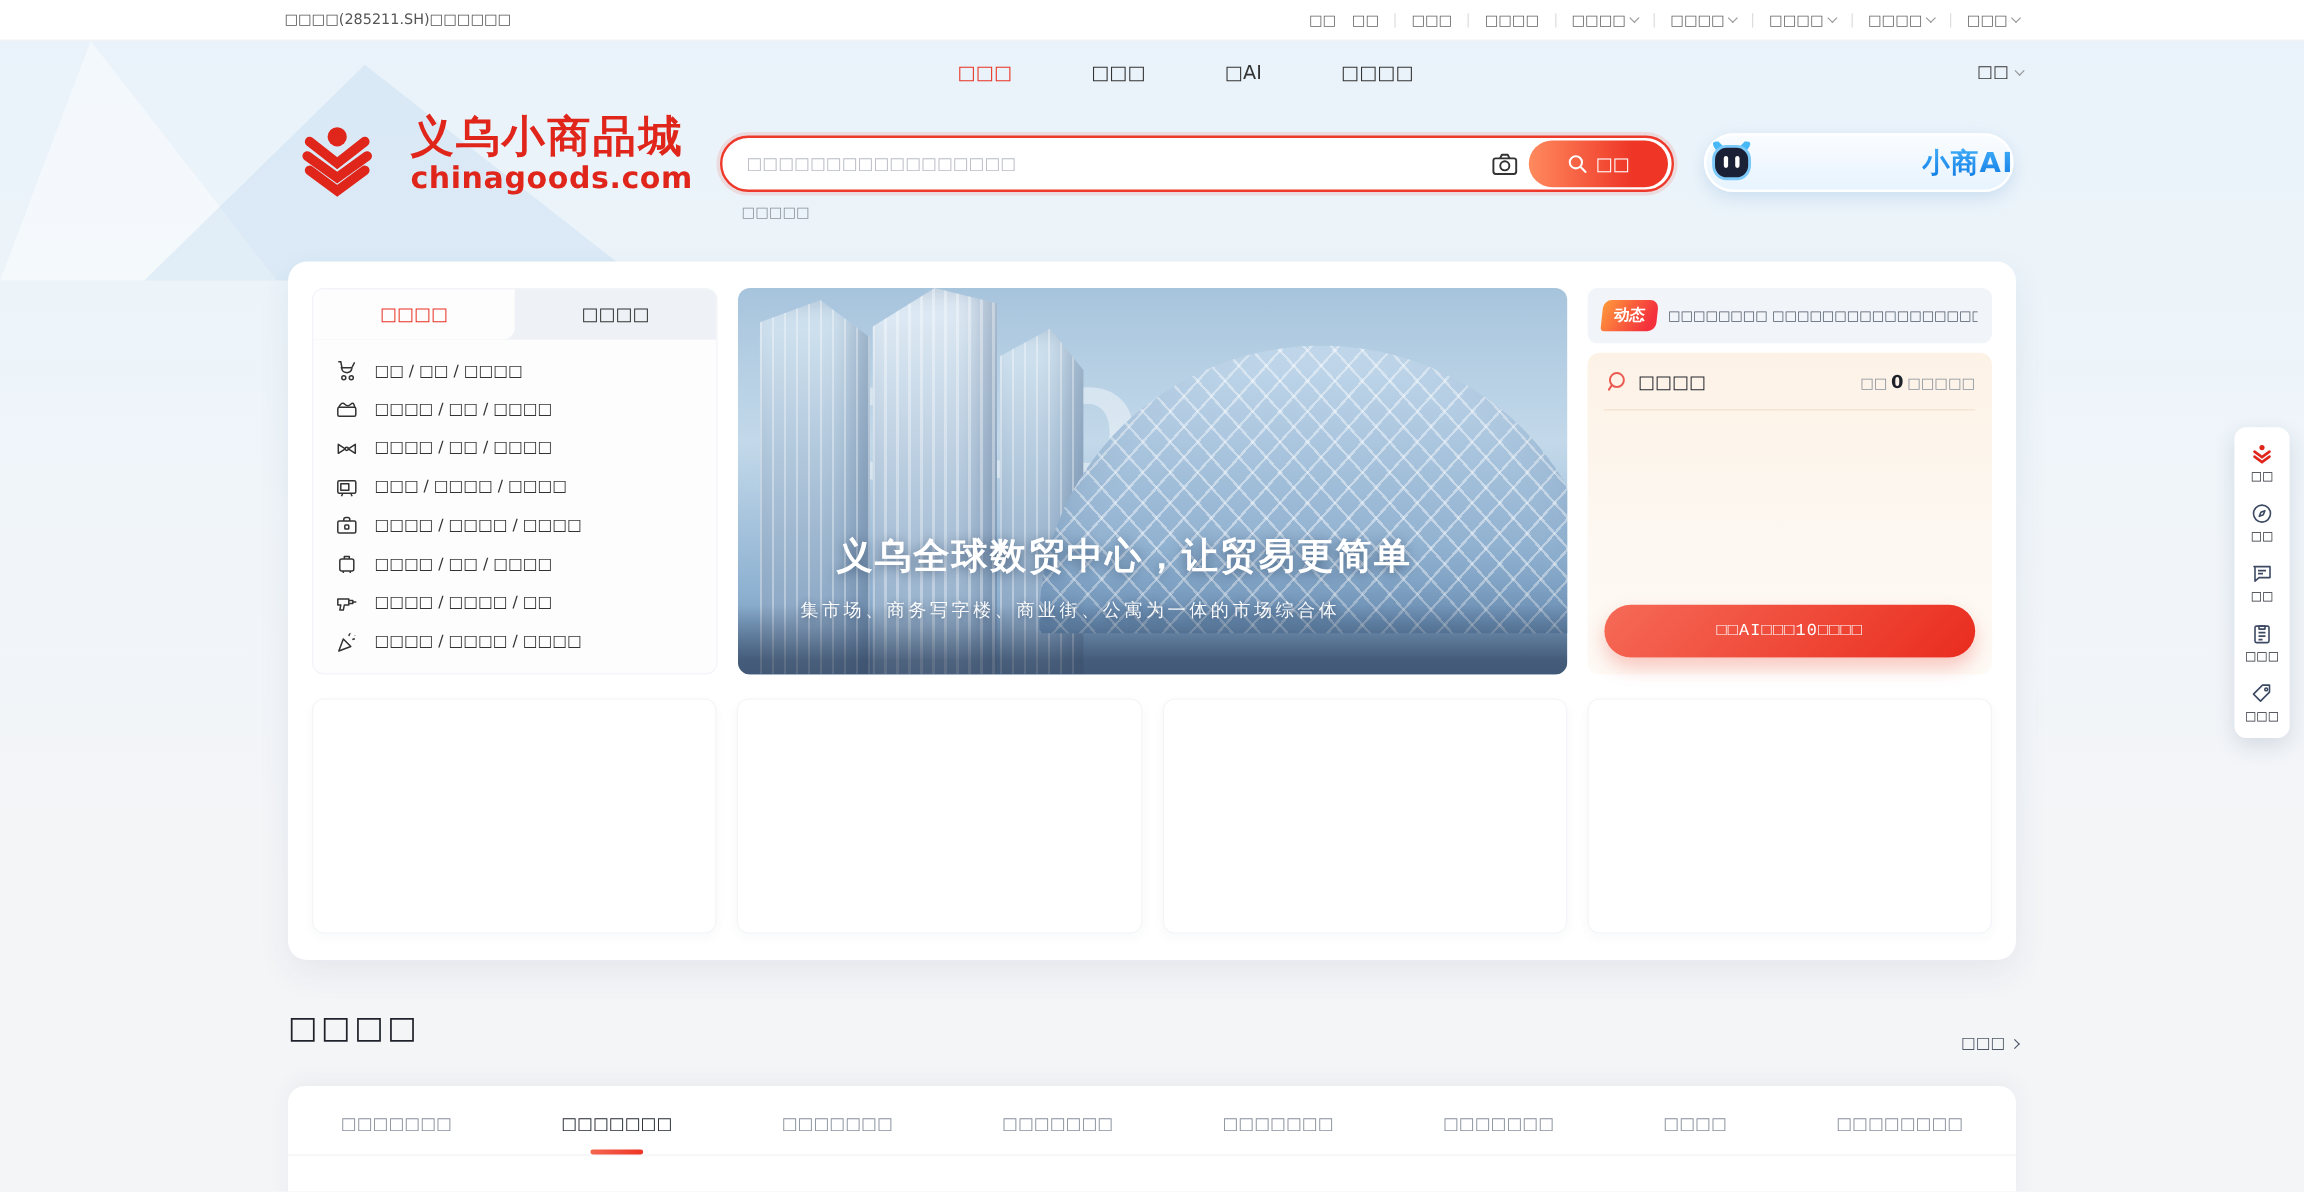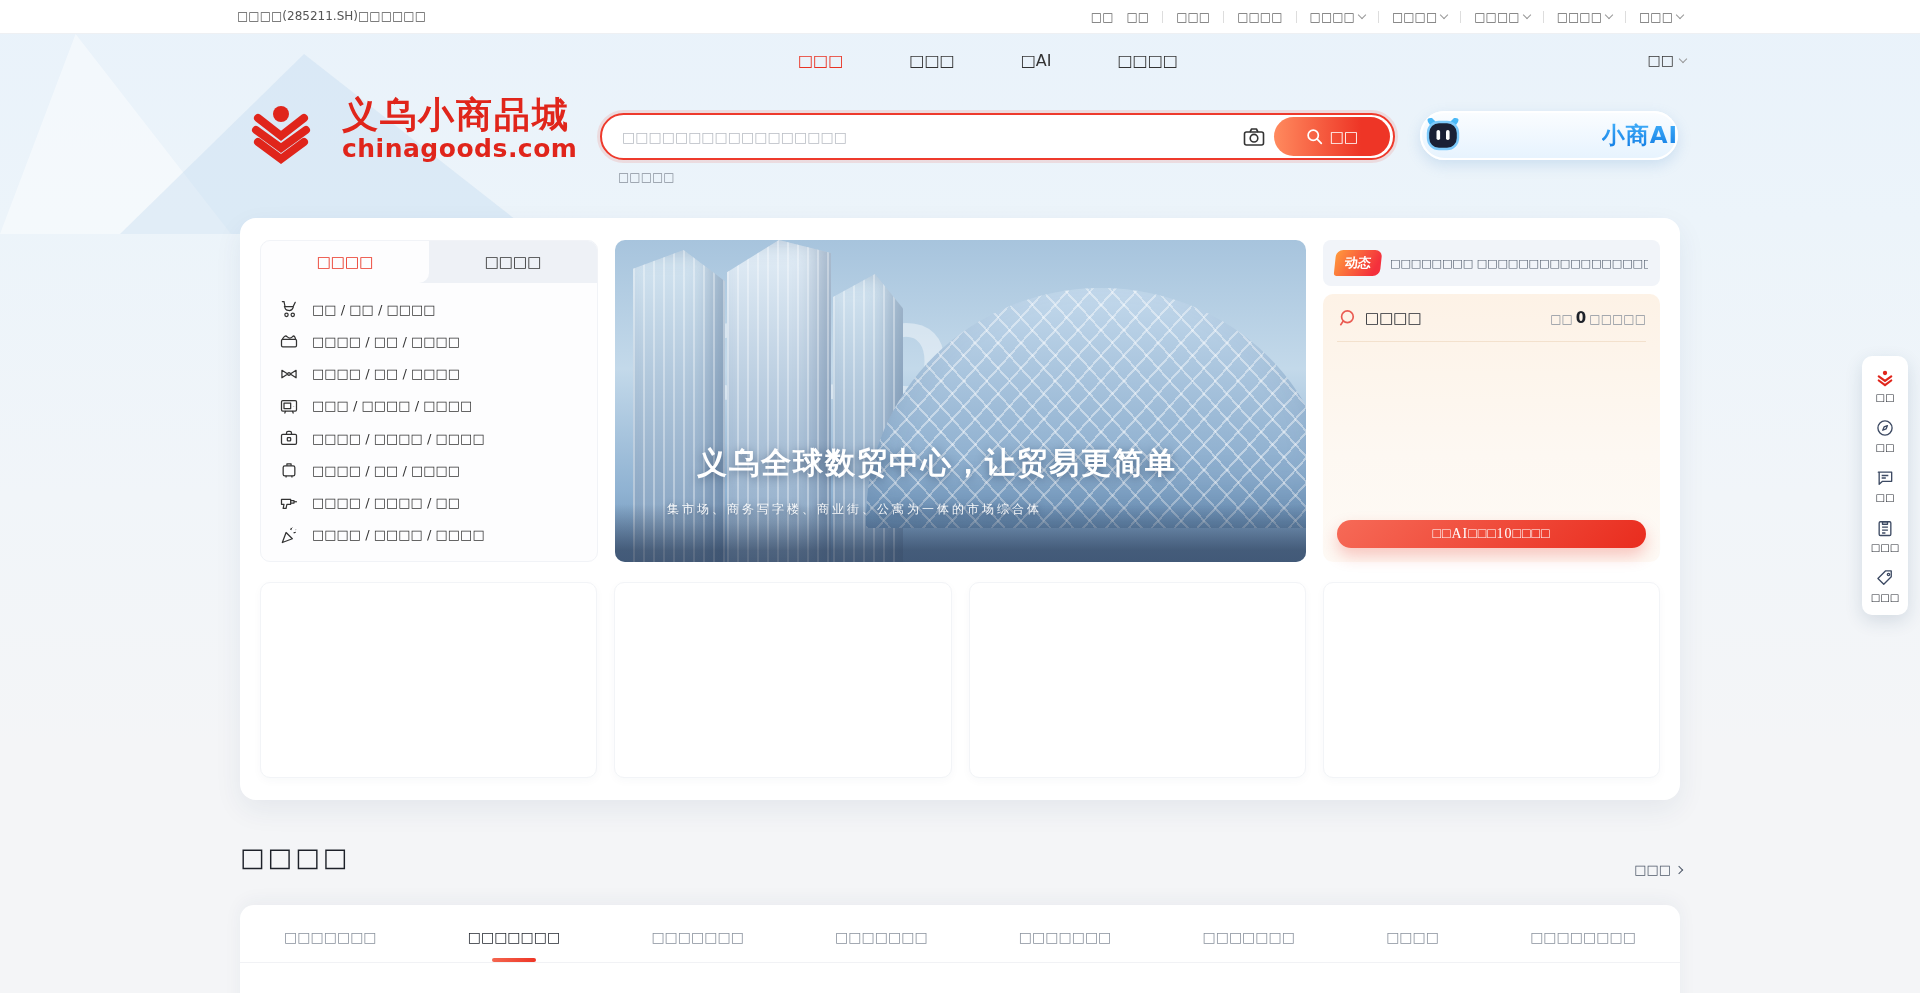--- a/index.html
+++ b/index.html
@@ -85,39 +85,39 @@
     border-radius:50% 50% 0 0 / 96% 96% 0 0;
     background:
       repeating-linear-gradient(48deg, rgba(255,255,255,0.42) 0 2px, transparent 2px 17px),
       repeating-linear-gradient(-48deg, rgba(255,255,255,0.42) 0 2px, transparent 2px 17px),
       linear-gradient(180deg,#c3d9ec 0%,#7ba0c4 100%);
     box-shadow:inset 0 -30px 40px rgba(40,70,110,0.25); }
   .crowd { position:absolute; left:0; right:0; bottom:0; height:58px;
     background:linear-gradient(180deg, rgba(35,52,80,0) 0%, rgba(30,45,70,0.55) 80%); }
   .banner-title { position:absolute; left:50px; bottom:78px; color:#fff; font-size:30px; font-weight:700;
     letter-spacing:2px; text-shadow:0 2px 10px rgba(15,35,65,0.5);padding-left:32px; }
-  .banner-sub { position:absolute; left:52px; bottom:44px; color:rgba(255,255,255,0.95); font-size:12px;
+  .banner-sub { position:absolute; left:52px; bottom:44px; color:rgba(255,255,255,0.95); font-size:15px;
     letter-spacing:3px; text-shadow:0 1px 6px rgba(15,35,65,0.5); }
 
   
   .rcol { width:337px; display:flex; flex-direction:column; gap:8px; }
   .news { height:46px; background:#f1f4f9; border-radius:8px; display:flex; align-items:center; padding:0 12px; gap:9px; cursor:pointer; flex:none; }
   .news-badge { flex:none; width:46px; height:26px; background:linear-gradient(115deg,#ff9a3c 0%,#f4303c 85%);
     border-radius:7px 7px 7px 3px; transform:skewX(-6deg); color:#fff; font-size:13px; font-weight:700;
     display:flex; align-items:center; justify-content:center; }
   .news-text { font-size:11px; color:#4e5969; white-space:nowrap; overflow:hidden; }
   .purchase { flex:1; background:linear-gradient(180deg,#fdf2e6 0%,#fdf8f2 60%,#fefaf5 100%);
     border-radius:10px; padding:14px; display:flex; flex-direction:column; }
   .p-head { display:flex; align-items:center; gap:8px; }
   .p-title { font-size:15px; font-weight:700; color:#1d2129; }
   .p-count { margin-left:auto; font-size:12px; color:#8a929d; display:flex; align-items:baseline; gap:3px; }
   .p-count b { font-size:15px; color:#1d2129; }
   .p-div { margin-top:13px; border-top:1px solid #f3e1cd; }
   .p-space { flex:1; }
-  .p-btn { height:28px; border:none; border-radius:22px; font-family:Liberation Serif, serif; cursor:pointer;
+  .p-btn { height:44px; border:none; border-radius:22px; font-family:Liberation Mono, monospace; cursor:pointer;
     background:linear-gradient(135deg,#f66a57 0%,#e92c1e 100%); color:#fff; font-size:14px; letter-spacing:1px;
     box-shadow:0 8px 16px rgba(233,44,30,0.25);text-align:center; }
 
   .row2 { margin-top:20px; display:flex; gap:17px; }
   .ph-card { flex:1; height:196px; background:#fff; border-radius:10px; border:1px solid #f2f4f7;
     box-shadow:0 3px 10px rgba(31,61,97,0.03); }
 
   
   .sec-title { position:absolute; left:240px; top:842px; font-size:26px; font-weight:700; color:#1d2129; letter-spacing:3px; }
   .sec-more { position:absolute; right:238px; top:862px; font-size:13px; color:#4e5969; display:flex; align-items:center; gap:5px; cursor:pointer; }

